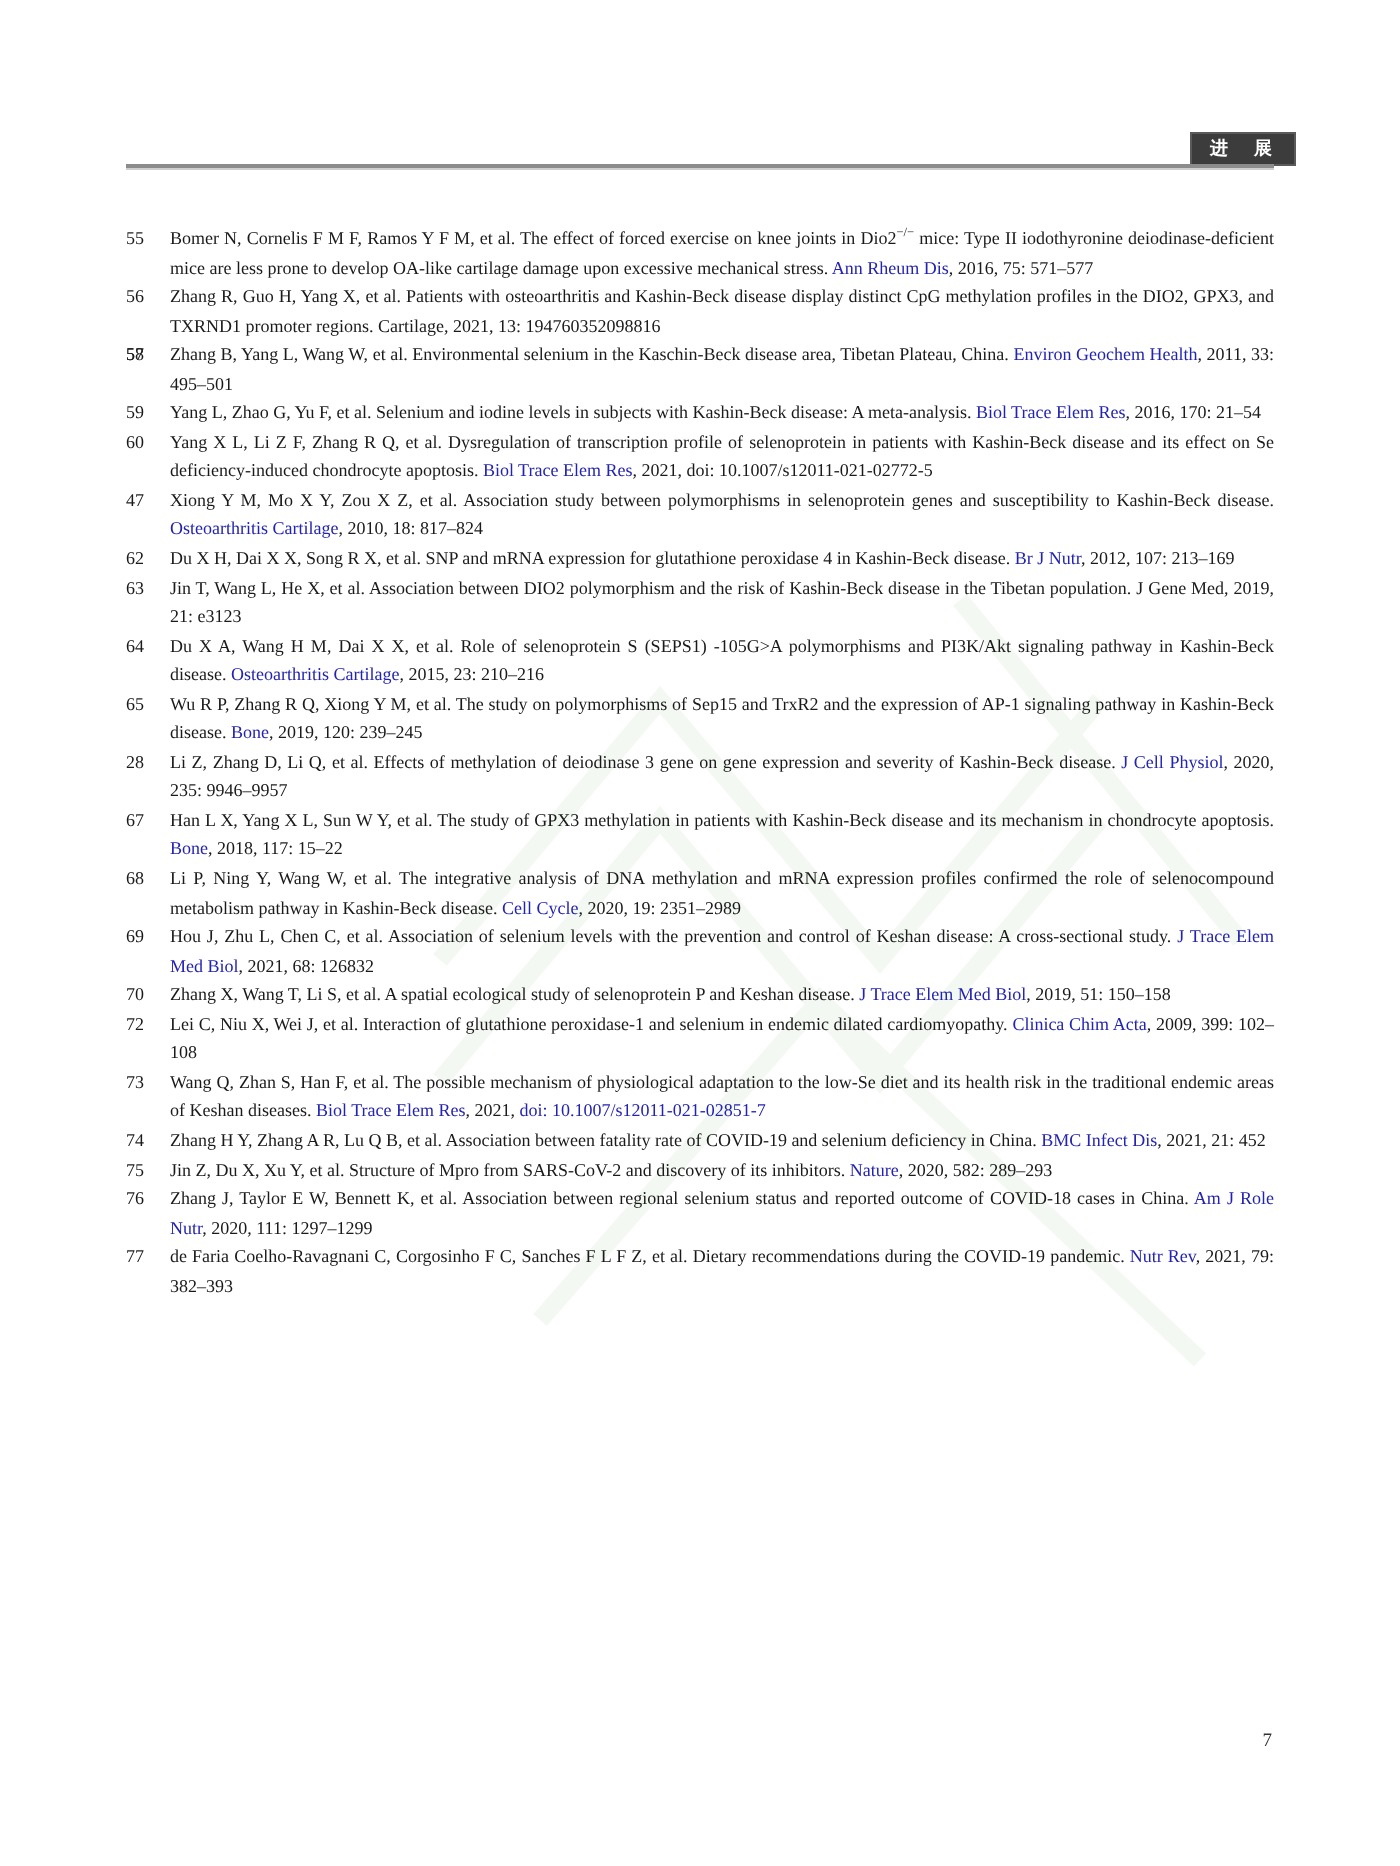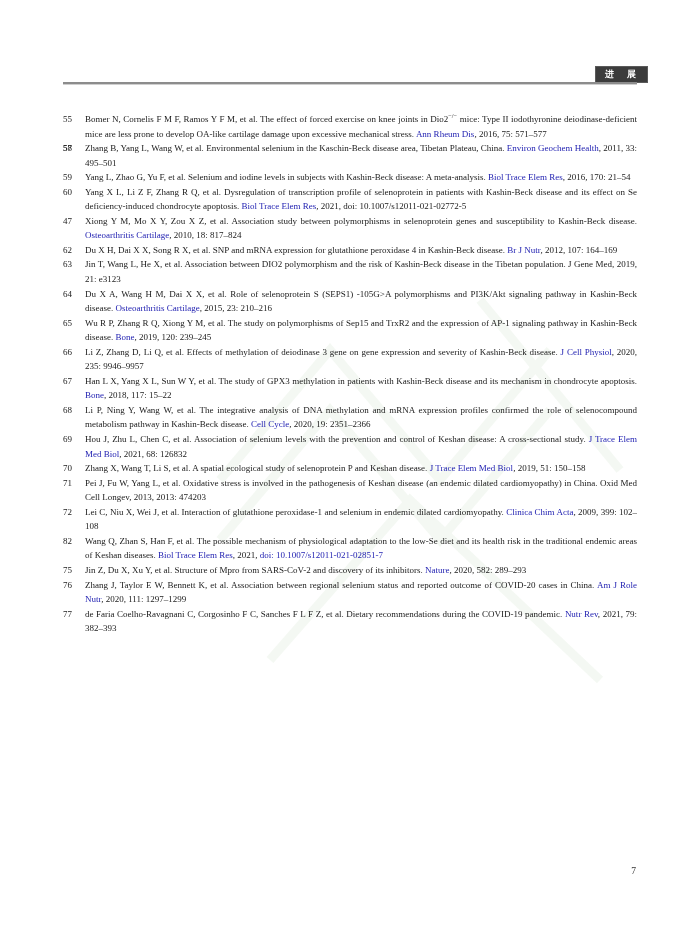--- a/index.html
+++ b/index.html
@@ -59,36 +59,37 @@
       <path d="M90 420 L230 260 L420 440"></path>
       <path d="M300 60 L440 230"></path>
     </g>
   </svg>
 
   <div class="header-badge">进　展</div>
   <div class="header-rule"></div>
 
   <div class="content">
       <div class="ref"><span class="num">55</span><span>Bomer N, Cornelis F M F, Ramos Y F M, et al. The effect of forced exercise on knee joints in Dio2</span><sup>−/−</sup><span> mice: Type II iodothyronine deiodinase-deficient mice are less prone to develop OA-like cartilage damage upon excessive mechanical stress. </span><span class="lnk">Ann Rheum Dis</span><span>, 2016, 75: 571–577</span></div>
+      <div class="ref"><span class="num">56</span><span>Zhang R, Guo H, Yang X, et al. Patients with osteoarthritis and Kashin-Beck disease display distinct CpG methylation profiles in the DIO2, GPX3, and TXRND1 promoter regions. Cartilage, 2021, 13: 194760352098816</span></div>
       <div class="ref"><span class="num">57</span></div>
       <div class="ref"><span class="num">58</span><span>Zhang B, Yang L, Wang W, et al. Environmental selenium in the Kaschin-Beck disease area, Tibetan Plateau, China. </span><span class="lnk">Environ Geochem Health</span><span>, 2011, 33: 495–501</span></div>
       <div class="ref"><span class="num">59</span><span>Yang L, Zhao G, Yu F, et al. Selenium and iodine levels in subjects with Kashin-Beck disease: A meta-analysis. </span><span class="lnk">Biol Trace Elem Res</span><span>, 2016, 170: 21–54</span></div>
       <div class="ref"><span class="num">60</span><span>Yang X L, Li Z F, Zhang R Q, et al. Dysregulation of transcription profile of selenoprotein in patients with Kashin-Beck disease and its effect on Se deficiency-induced chondrocyte apoptosis. </span><span class="lnk">Biol Trace Elem Res</span><span>, 2021, doi: 10.1007/s12011-021-02772-5</span></div>
       <div class="ref"><span class="num">47</span><span>Xiong Y M, Mo X Y, Zou X Z, et al. Association study between polymorphisms in selenoprotein genes and susceptibility to Kashin-Beck disease. </span><span class="lnk">Osteoarthritis Cartilage</span><span>, 2010, 18: 817–824</span></div>
-      <div class="ref"><span class="num">62</span><span>Du X H, Dai X X, Song R X, et al. SNP and mRNA expression for glutathione peroxidase 4 in Kashin-Beck disease. </span><span class="lnk">Br J Nutr</span><span>, 2012, 107: 164–169</span></div>
+      <div class="ref"><span class="num">62</span><span>Du X H, Dai X X, Song R X, et al. SNP and mRNA expression for glutathione peroxidase 4 in Kashin-Beck disease. </span><span class="lnk">Br J Nutr</span><span>, 2012, 107: 213–169</span></div>
       <div class="ref"><span class="num">63</span><span>Jin T, Wang L, He X, et al. Association between DIO2 polymorphism and the risk of Kashin-Beck disease in the Tibetan population. J Gene Med, 2019, 21: e3123</span></div>
       <div class="ref"><span class="num">64</span><span>Du X A, Wang H M, Dai X X, et al. Role of selenoprotein S (SEPS1) -105G&gt;A polymorphisms and PI3K/Akt signaling pathway in Kashin-Beck disease. </span><span class="lnk">Osteoarthritis Cartilage</span><span>, 2015, 23: 210–216</span></div>
       <div class="ref"><span class="num">65</span><span>Wu R P, Zhang R Q, Xiong Y M, et al. The study on polymorphisms of Sep15 and TrxR2 and the expression of AP-1 signaling pathway in Kashin-Beck disease. </span><span class="lnk">Bone</span><span>, 2019, 120: 239–245</span></div>
-      <div class="ref"><span class="num">66</span><span>Li Z, Zhang D, Li Q, et al. Effects of methylation of deiodinase 3 gene on gene expression and severity of Kashin-Beck disease. </span><span class="lnk">J Cell Physiol</span><span>, 2020, 235: 9946–9957</span></div>
+      <div class="ref"><span class="num">28</span><span>Li Z, Zhang D, Li Q, et al. Effects of methylation of deiodinase 3 gene on gene expression and severity of Kashin-Beck disease. </span><span class="lnk">J Cell Physiol</span><span>, 2020, 235: 9946–9957</span></div>
       <div class="ref"><span class="num">67</span><span>Han L X, Yang X L, Sun W Y, et al. The study of GPX3 methylation in patients with Kashin-Beck disease and its mechanism in chondrocyte apoptosis. </span><span class="lnk">Bone</span><span>, 2018, 117: 15–22</span></div>
-      <div class="ref"><span class="num">68</span><span>Li P, Ning Y, Wang W, et al. The integrative analysis of DNA methylation and mRNA expression profiles confirmed the role of selenocompound metabolism pathway in Kashin-Beck disease. </span><span class="lnk">Cell Cycle</span><span>, 2020, 19: 2351–2366</span></div>
+      <div class="ref"><span class="num">68</span><span>Li P, Ning Y, Wang W, et al. The integrative analysis of DNA methylation and mRNA expression profiles confirmed the role of selenocompound metabolism pathway in Kashin-Beck disease. </span><span class="lnk">Cell Cycle</span><span>, 2020, 19: 2351–2989</span></div>
       <div class="ref"><span class="num">69</span><span>Hou J, Zhu L, Chen C, et al. Association of selenium levels with the prevention and control of Keshan disease: A cross-sectional study. </span><span class="lnk">J Trace Elem Med Biol</span><span>, 2021, 68: 126832</span></div>
       <div class="ref"><span class="num">70</span><span>Zhang X, Wang T, Li S, et al. A spatial ecological study of selenoprotein P and Keshan disease. </span><span class="lnk">J Trace Elem Med Biol</span><span>, 2019, 51: 150–158</span></div>
-      <div class="ref"><span class="num">71</span><span>Pei J, Fu W, Yang L, et al. Oxidative stress is involved in the pathogenesis of Keshan disease (an endemic dilated cardiomyopathy) in China. Oxid Med Cell Longev, 2013, 2013: 474203</span></div>
       <div class="ref"><span class="num">72</span><span>Lei C, Niu X, Wei J, et al. Interaction of glutathione peroxidase-1 and selenium in endemic dilated cardiomyopathy. </span><span class="lnk">Clinica Chim Acta</span><span>, 2009, 399: 102–108</span></div>
-      <div class="ref"><span class="num">82</span><span>Wang Q, Zhan S, Han F, et al. The possible mechanism of physiological adaptation to the low-Se diet and its health risk in the traditional endemic areas of Keshan diseases. </span><span class="lnk">Biol Trace Elem Res</span><span>, 2021, </span><span class="lnk">doi: 10.1007/s12011-021-02851-7</span></div>
+      <div class="ref"><span class="num">73</span><span>Wang Q, Zhan S, Han F, et al. The possible mechanism of physiological adaptation to the low-Se diet and its health risk in the traditional endemic areas of Keshan diseases. </span><span class="lnk">Biol Trace Elem Res</span><span>, 2021, </span><span class="lnk">doi: 10.1007/s12011-021-02851-7</span></div>
+      <div class="ref"><span class="num">74</span><span>Zhang H Y, Zhang A R, Lu Q B, et al. Association between fatality rate of COVID-19 and selenium deficiency in China. </span><span class="lnk">BMC Infect Dis</span><span>, 2021, 21: 452</span></div>
       <div class="ref"><span class="num">75</span><span>Jin Z, Du X, Xu Y, et al. Structure of Mpro from SARS-CoV-2 and discovery of its inhibitors. </span><span class="lnk">Nature</span><span>, 2020, 582: 289–293</span></div>
-      <div class="ref"><span class="num">76</span><span>Zhang J, Taylor E W, Bennett K, et al. Association between regional selenium status and reported outcome of COVID-20 cases in China. </span><span class="lnk">Am J Role Nutr</span><span>, 2020, 111: 1297–1299</span></div>
+      <div class="ref"><span class="num">76</span><span>Zhang J, Taylor E W, Bennett K, et al. Association between regional selenium status and reported outcome of COVID-18 cases in China. </span><span class="lnk">Am J Role Nutr</span><span>, 2020, 111: 1297–1299</span></div>
       <div class="ref"><span class="num">77</span><span>de Faria Coelho-Ravagnani C, Corgosinho F C, Sanches F L F Z, et al. Dietary recommendations during the COVID-19 pandemic. </span><span class="lnk">Nutr Rev</span><span>, 2021, 79: 382–393</span></div>
     </div>
 
   <div class="page-number">7</div>
 </div>
 
 </body></html>

